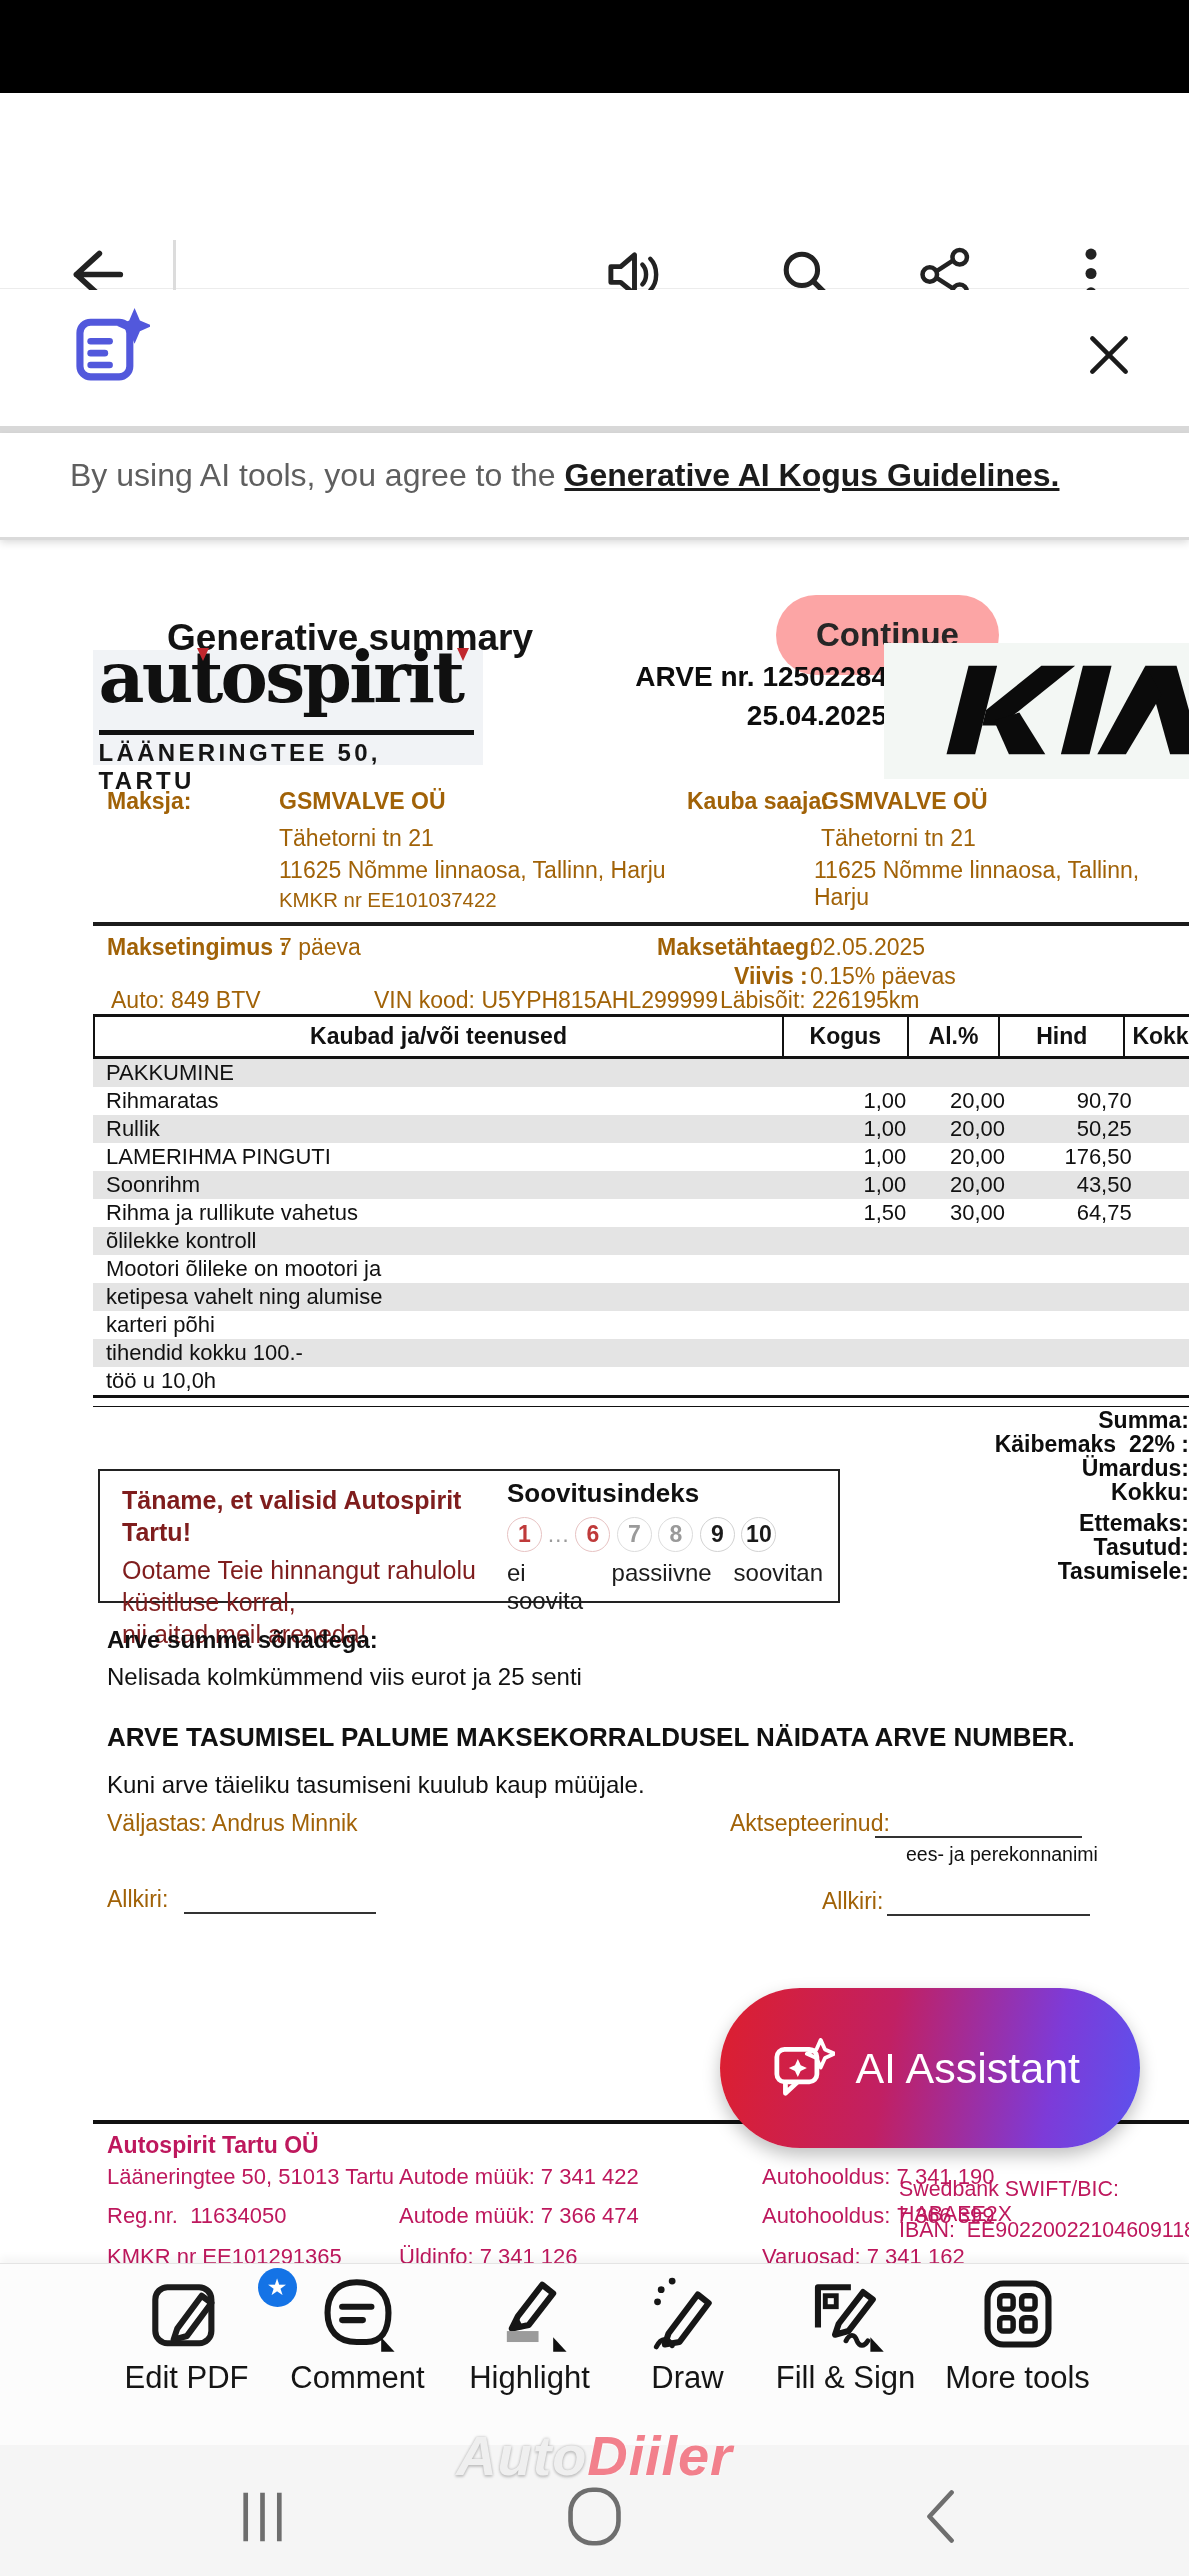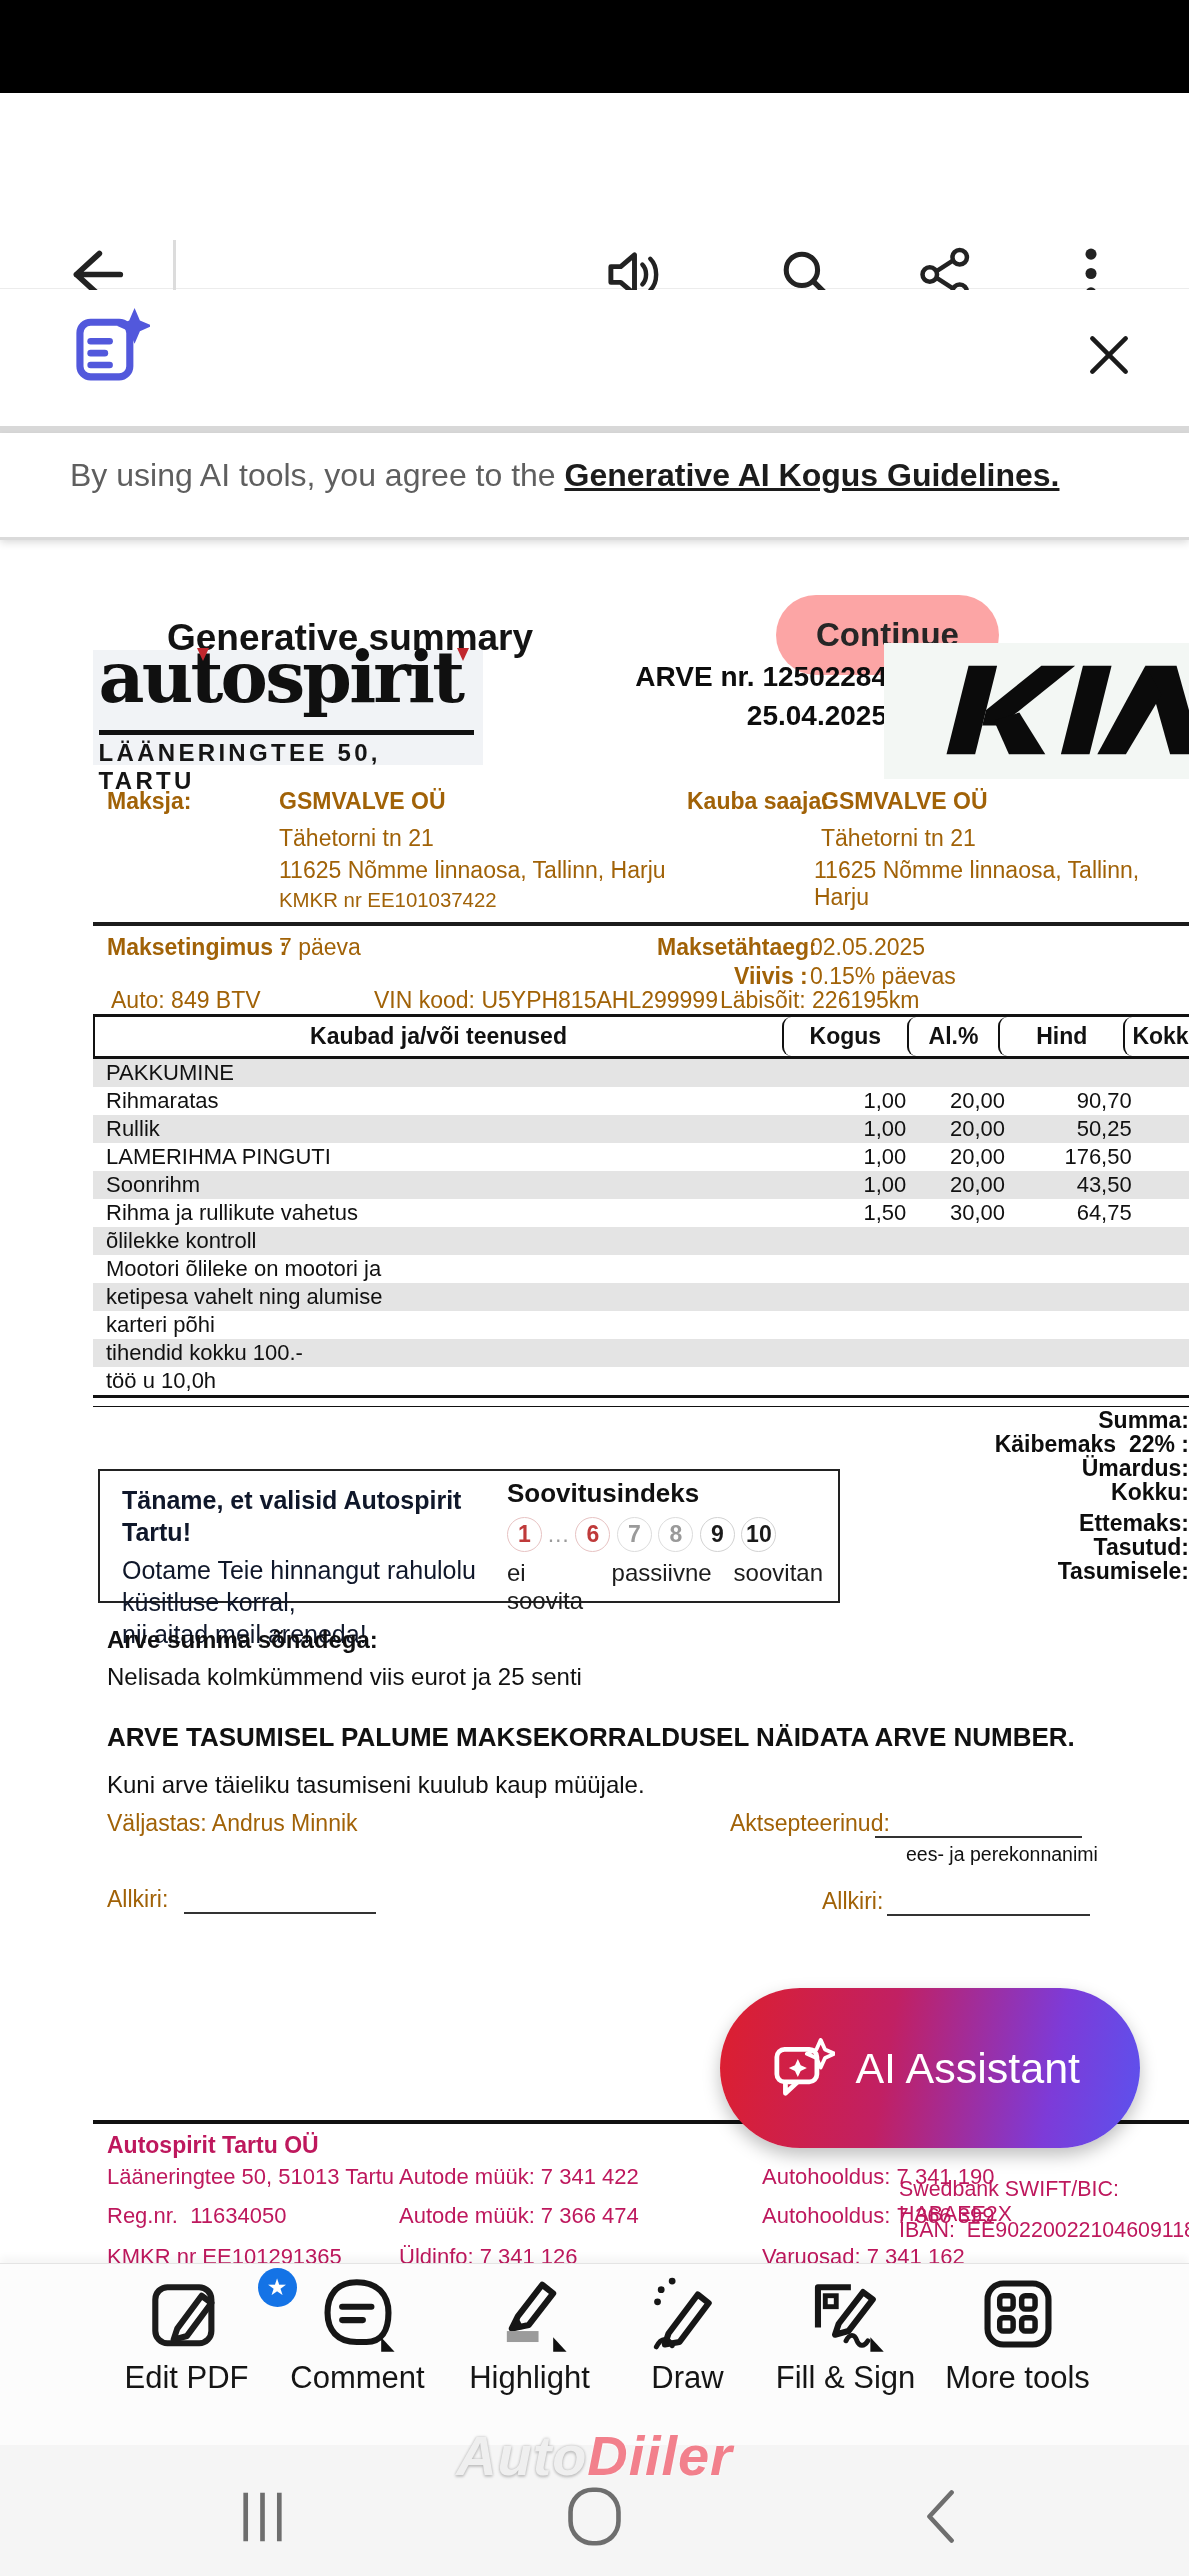--- a/index.html
+++ b/index.html
@@ -40,40 +40,40 @@
   
   .inv-text{font-size:23px;color:#a16207;}
   .b{font-weight:700;}
   .small{font-size:20.4px;}
 
   .hr1{left:93px;top:922px;width:1096px;height:3.7px;background:#1c1c1c;}
 
   
   .inv-table{left:93px;top:1014px;width:1189px;}
   .tbl-head{display:flex;border-top:3.7px solid #111;border-bottom:3.7px solid #111;border-left:2.8px solid #111;height:39px;align-items:center;font-weight:700;font-size:23px;}
-  .th{text-align:center;height:39px;line-height:39px;border-radius:9px;}
+  .th{text-align:center;height:39px;line-height:39px;}
   .th+.th{border-left:2.8px solid #111;}
   .col-desc{width:689px;}.col-kogus{width:123px;}.col-al{width:90px;}.col-hind{width:123px;}.col-kokku{width:150px;text-align:left;padding-left:7.4px;}
   .tbl-body{font-size:22px;}
   .tbl-row{display:flex;height:28px;align-items:center;}
   .tbl-row:nth-of-type(odd){background:#e4e4e4;}
   .td-desc{width:692px;padding-left:13px;}
   .td-kogus{width:125px;text-align:right;padding-right:16.7px;box-sizing:border-box;}
   .td-al{width:93px;text-align:right;padding-right:11px;box-sizing:border-box;}
   .td-hind{width:125px;text-align:right;padding-right:9.3px;box-sizing:border-box;}
   .tbl-bottom{height:8.4px;border-top:3.7px solid #111;border-bottom:1.9px solid #111;}
 
   
   .sum-block{right:0;top:1408px;width:353px;text-align:right;}
   .sum-line{font-size:23px;font-weight:700;line-height:24px;white-space:pre;color:#0d0d0d;}
   .sum-line:nth-of-type(5){margin-top:7.4px;}
 
   
   .thanks-box{left:98px;top:1469px;width:738px;height:130px;border:2.8px solid #222;background:#fff;}
-  .tb-left{position:absolute;left:22px;top:13px;width:381px;font-size:25px;line-height:32px;color:#0f172a;}
+  .tb-left{position:absolute;left:22px;top:13px;width:381px;font-size:25px;line-height:32px;color:#7f1d1d;}
   .tb-title{font-weight:700;margin-bottom:5.6px;}
   .tb-right{position:absolute;left:407px;top:7.4px;width:316px;}
   .tb-index-title{font-weight:700;font-size:26px;color:#101010;}
   .scale-row{display:flex;align-items:center;gap:6.5px;margin-top:7.4px;}
   .scale-item{width:35px;height:35px;border-radius:50%;display:flex;align-items:center;justify-content:center;
     font-size:23px;font-weight:700;box-sizing:border-box;}
   .s-red{color:#bf3a3a;border:1.9px solid #e7c3c3;}
   .s-gray{color:#9a9a9a;border:1.9px solid #dcdcdc;}
   .s-dark{color:#1a1a1a;border:1.9px solid #d2d2d2;}
   .s-dots{width:20.4px;color:#9a9a9a;border:none;font-weight:400;letter-spacing:0.9px;}

